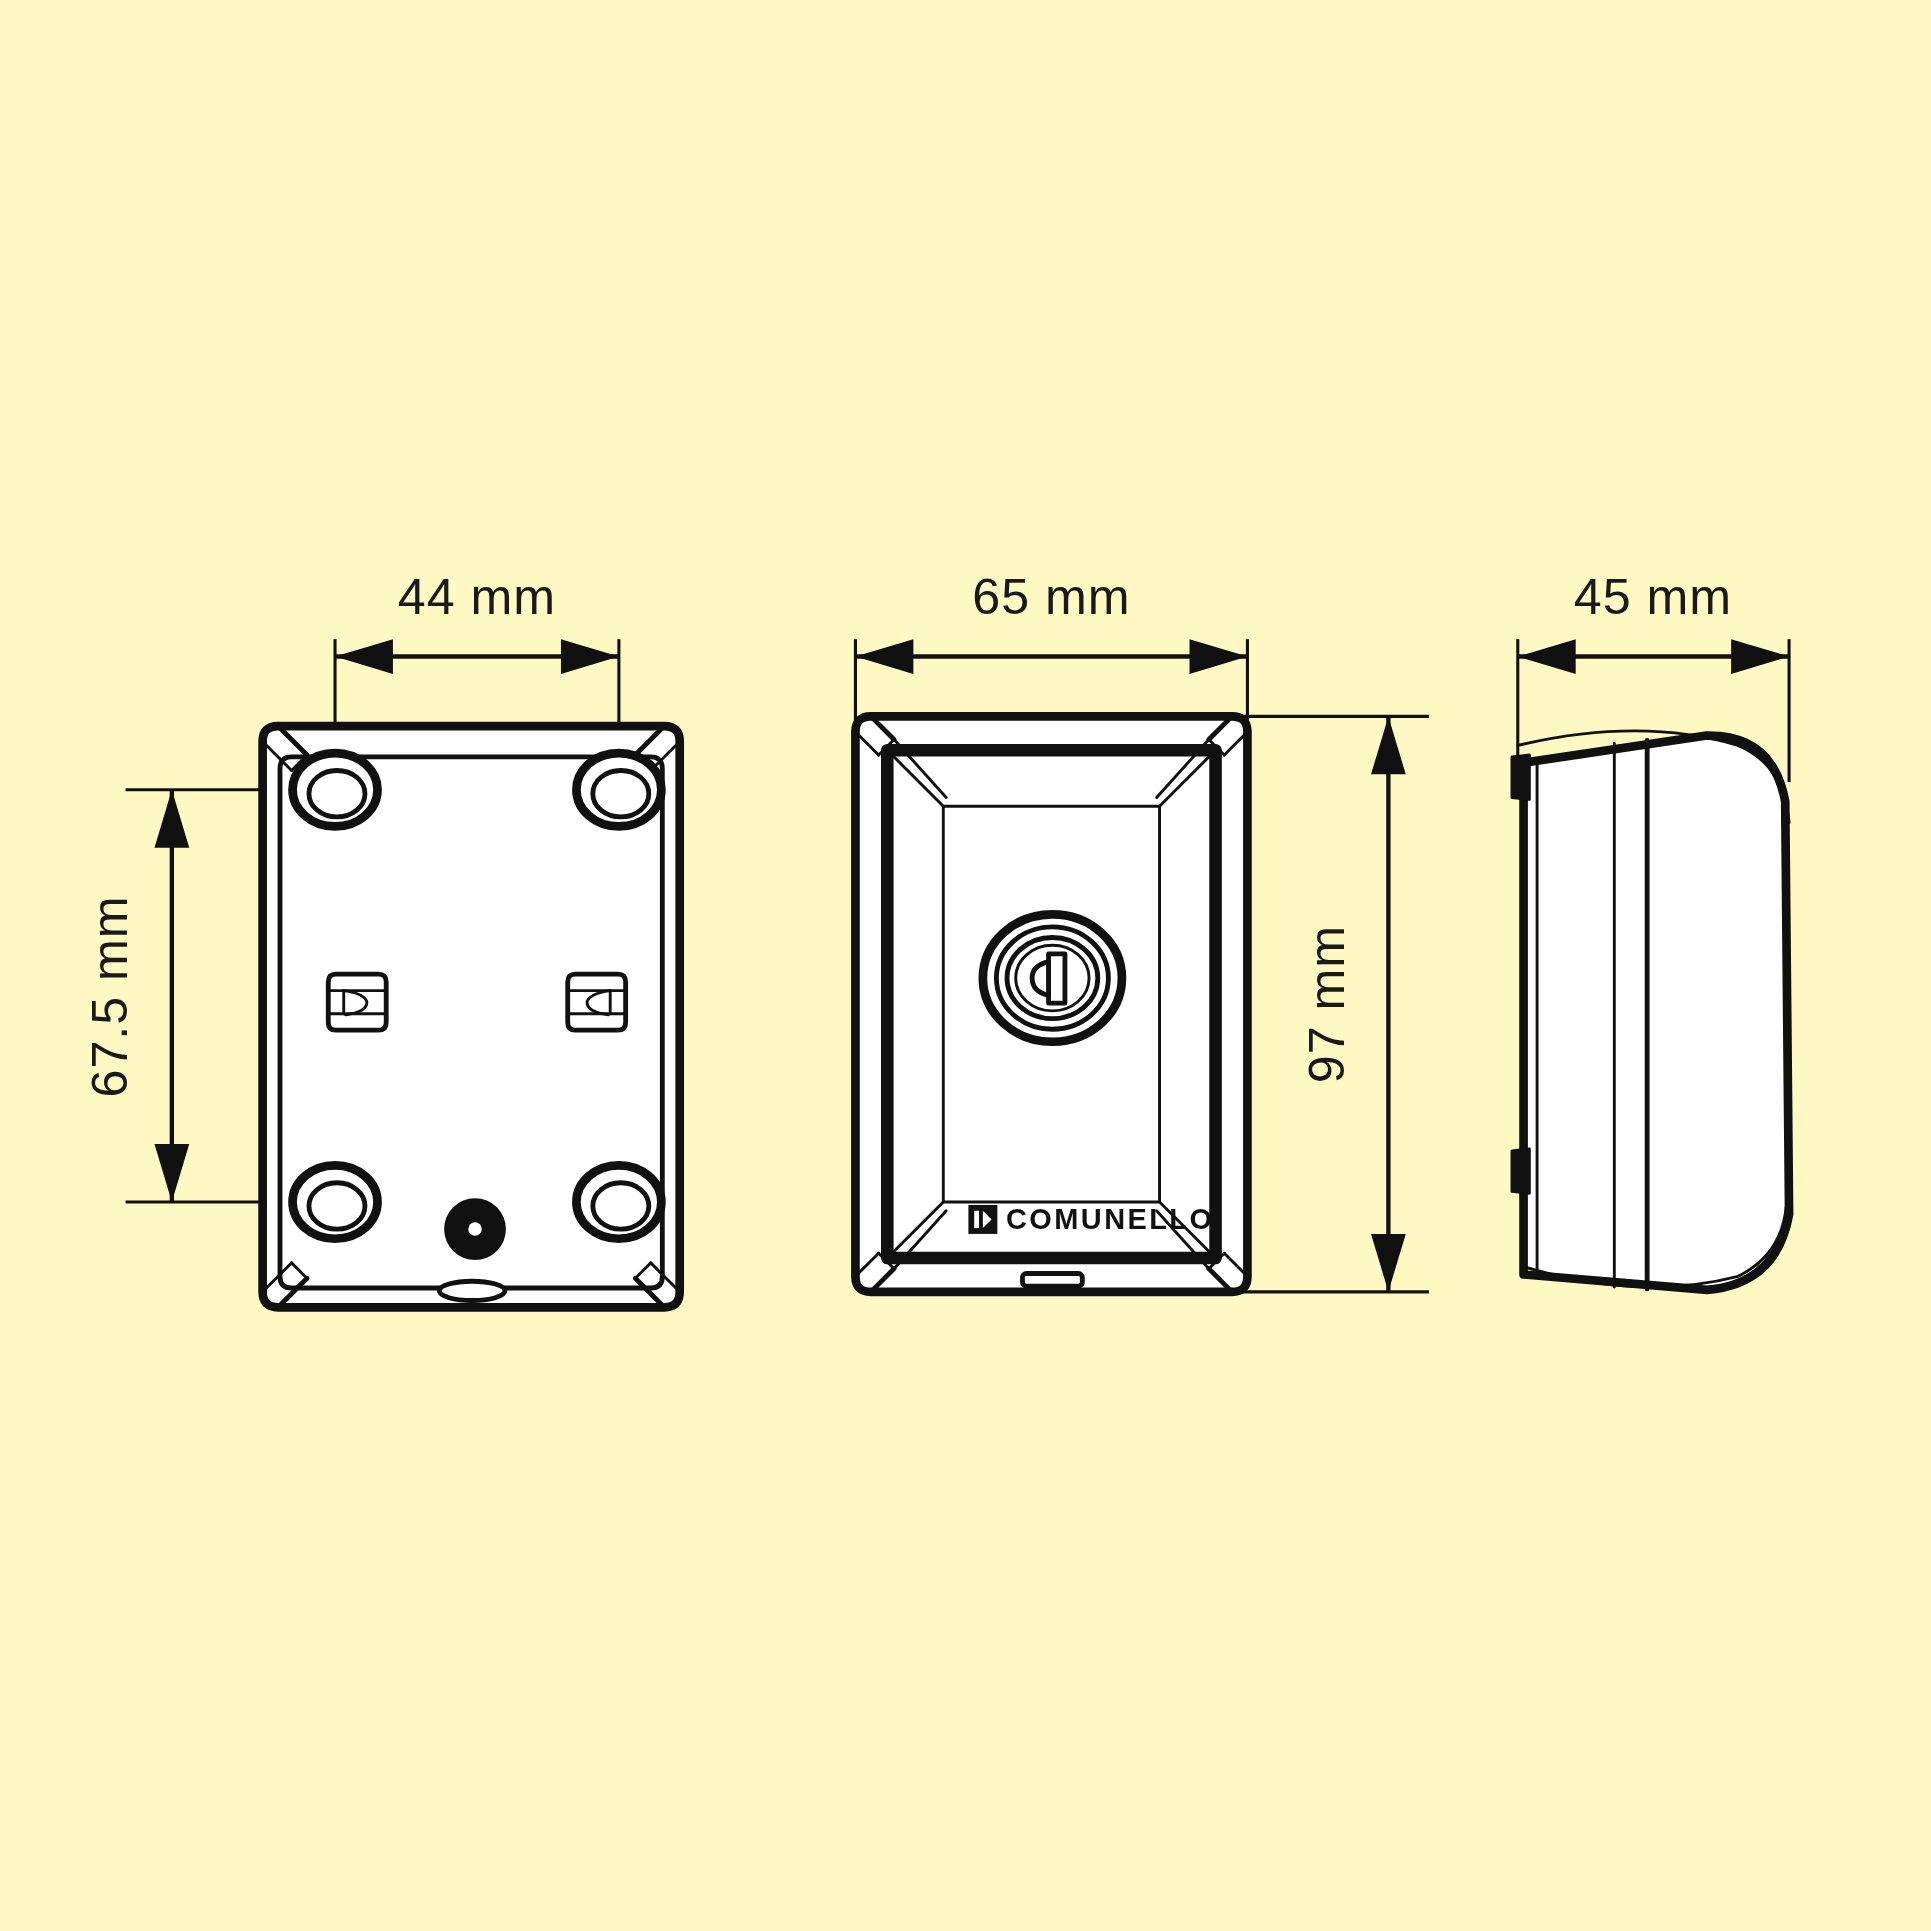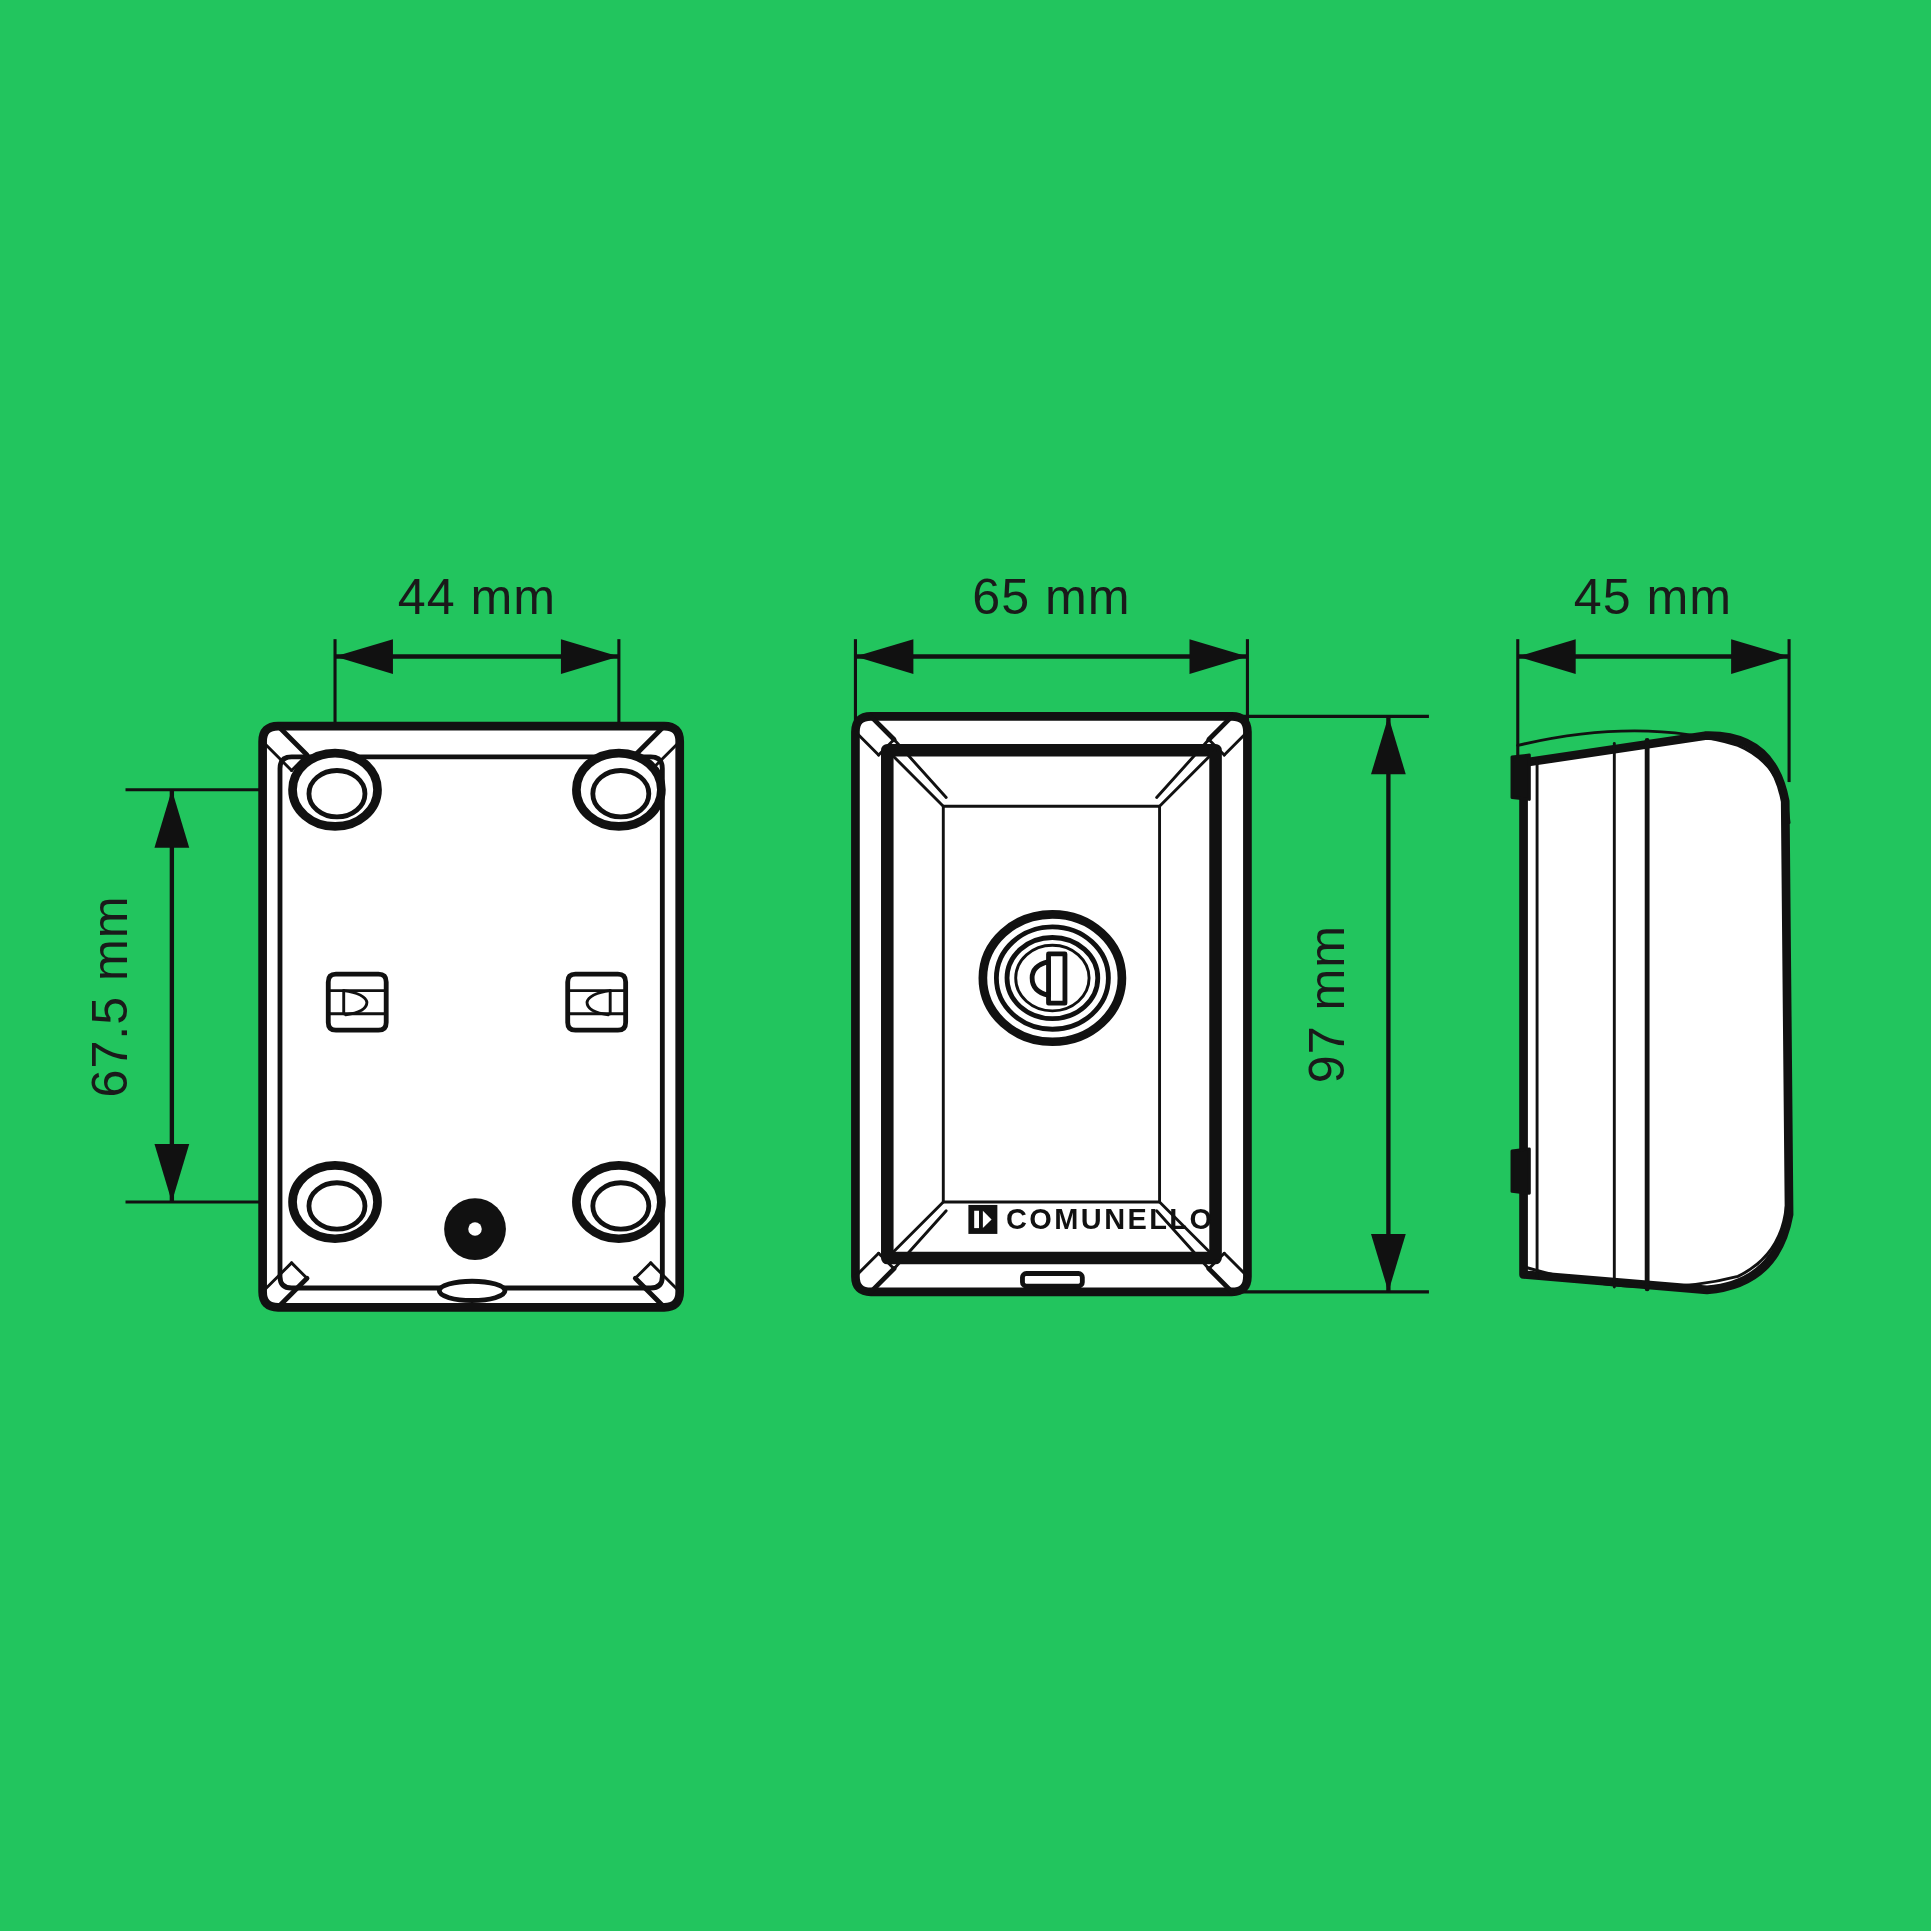--- a/index.html
+++ b/index.html
@@ -10,21 +10,21 @@
   body {
     width: 1931px;
     height: 1931px;
     font-family: "Liberation Sans", sans-serif;
     overflow: hidden;
   }
   #drawing-root {
     position: relative;
     width: 1931px;
     height: 1931px;
-    background: #22c55e;
+    background: #fef9c3;
   }
   svg.sheet {
     display: block;
     width: 1931px;
     height: 1931px;
   }
   .dimtext {
     font-family: "Liberation Sans", sans-serif;
     font-size: 52px;
     fill: #1a1a1a;

